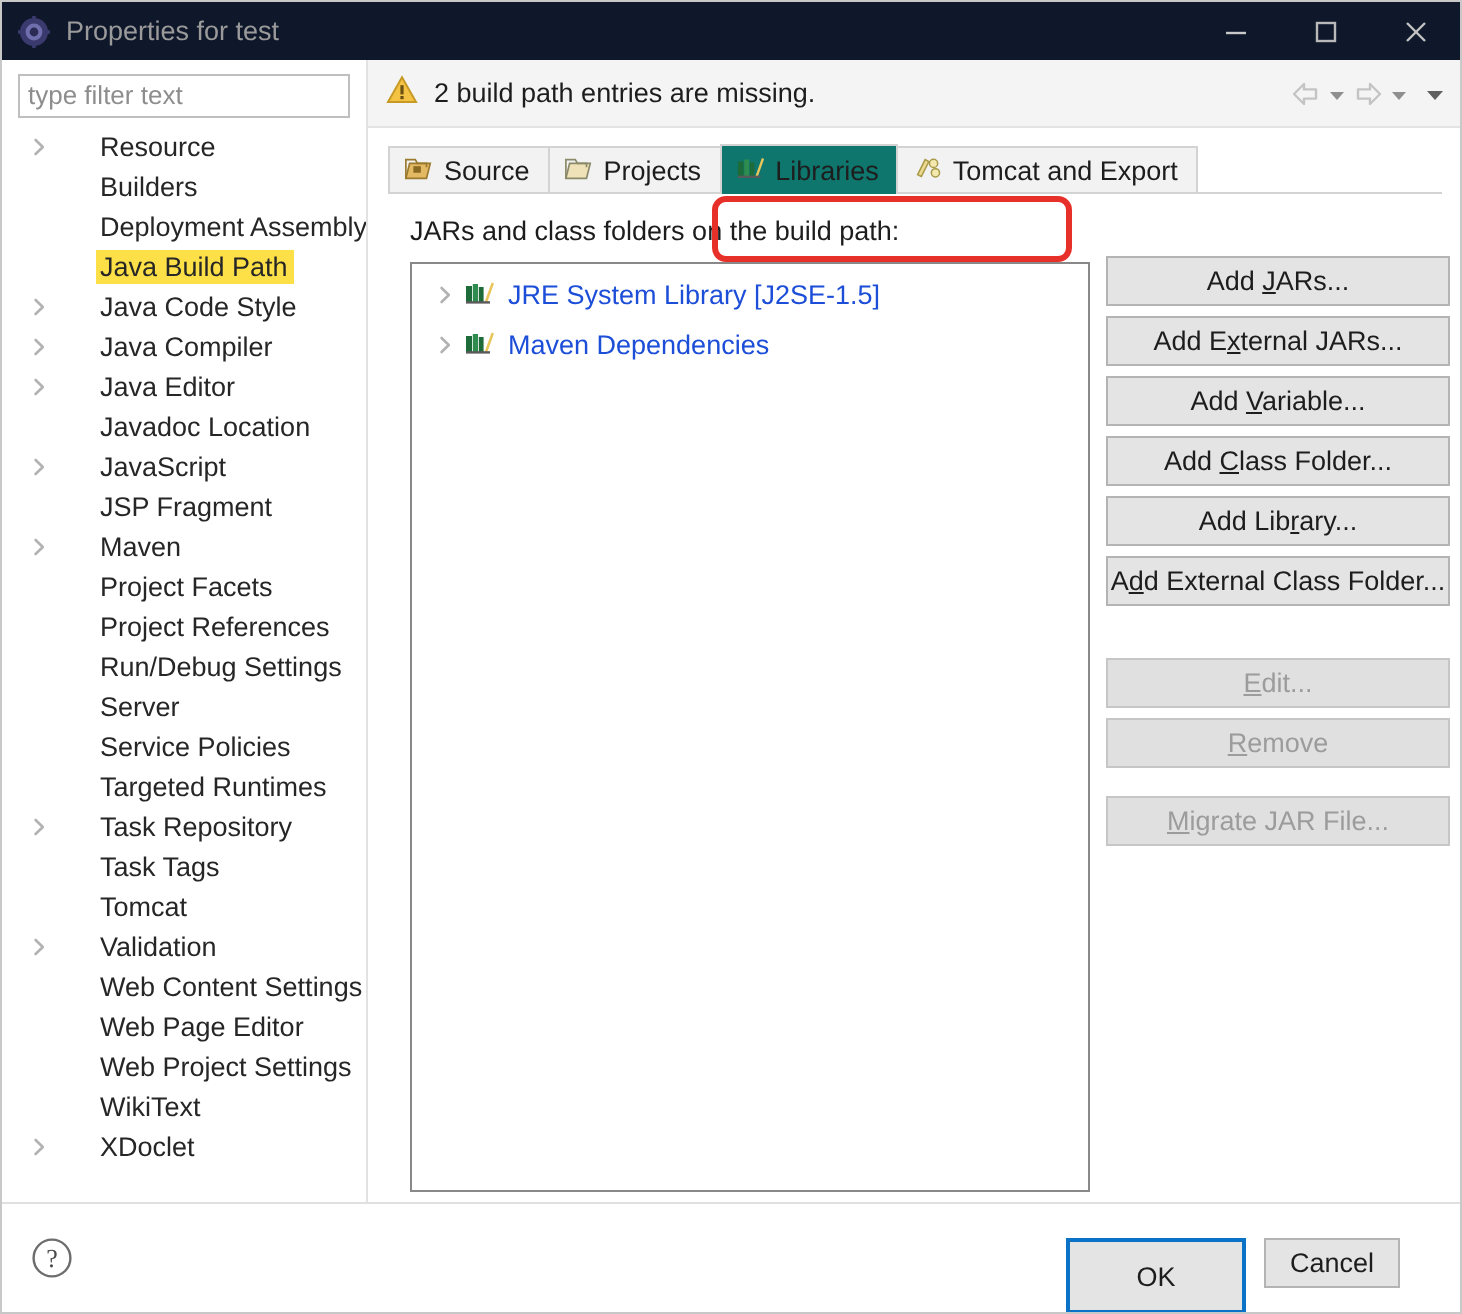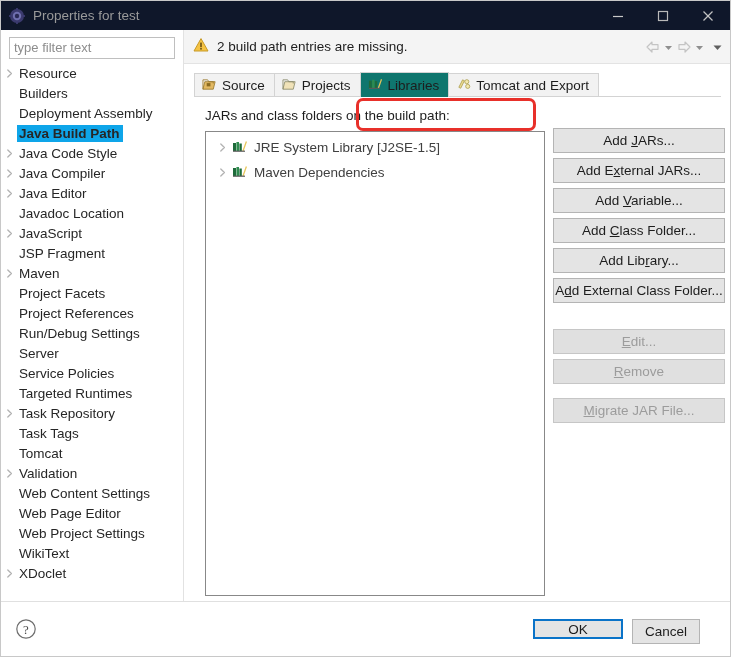--- a/index.html
+++ b/index.html
@@ -65,36 +65,37 @@
   }
   .sidebar {
     position: absolute; left: 0; top: 62px;
     width: 182px; height: 538px;
     background: #ffffff;
     overflow: hidden;
   }
   .tree-row {
     height: 20px;
     display: flex; align-items: center;
+    padding-left: 10px;
     white-space: nowrap;
+    gap: 21px;
   }
   .tw {
     width: 16px; height: 16px; flex: none;
     display: flex; align-items: center; justify-content: center;
     color: #b0b0b0;
   }
   .tw svg { display: block; }
   .tree-label {
     font-size: 13.5px;
     color: #262626;
     padding: 1px 3px 1px 2px;
   }
   .tree-row.selected .tree-label {
-    background: #0ea5e9;
-    font-weight: bold;
+    background: #fde047;
   }
 
   
   .vsplit {
     position: absolute; left: 182px; top: 29px;
     width: 1px; height: 571px;
     background: #e2e2e2;
   }
 
   
@@ -166,21 +167,21 @@
     border: 1px solid #888888;
     background: #ffffff;
     overflow: hidden;
   }
   .lrow {
     height: 20px; display: flex; align-items: center;
     padding-left: 8px; white-space: nowrap; margin-top: 5px;
   }
   .lrow .tw { color: #b0b0b0; }
   .lib-icon { margin: 0 6px 0 2px; flex: none; display:block; }
-  .lrow-label { font-size: 13.5px; color: #404040; }
+  .lrow-label { font-size: 13.5px; color: #1d4ed8; }
 
   
   .btncol {
     position: absolute; left: 359px; top: 31px;
     width: 172px;
   }
   .ebtn {
     width: 172px; height: 25px;
     border: 1px solid #b4b4b4;
     background: #e4e4e4;
@@ -214,21 +215,21 @@
     width: 731px; height: 1px; background: #e0e0e0;
   }
   .footer {
     position: absolute; left: 0; top: 601px;
     width: 731px; height: 54px;
     background: #ffffff;
   }
   .help-icon { position: absolute; left: 14px; top: 16px; display:block; }
   .okbtn {
     position: absolute; left: 532px; top: 618px;
-    width: 90px; height: 20px;
+    width: 90px; height: 38px;
     border: 2px solid #0a73c8;
     background: #e4e4e4;
     font-size: 13.5px; color: #1d1d1d;
     display: flex; align-items: center; justify-content: center;
     font-family: "Liberation Sans", sans-serif;
   }
   .cancelbtn {
     position: absolute; left: 631px; top: 618px;
     width: 68px; height: 25px;
     border: 1px solid #b4b4b4;

